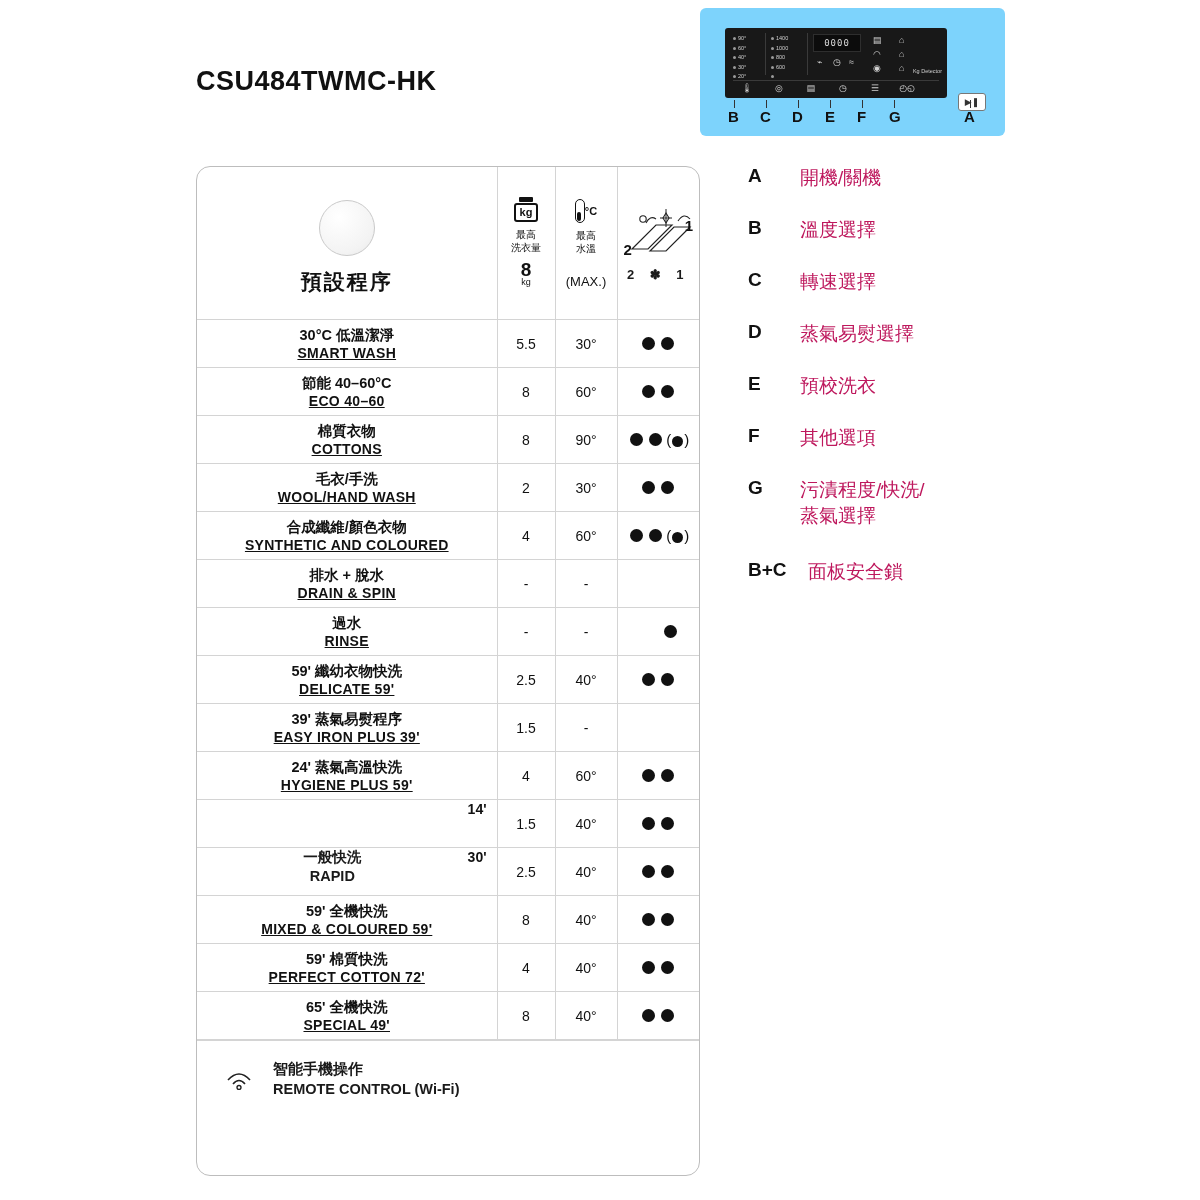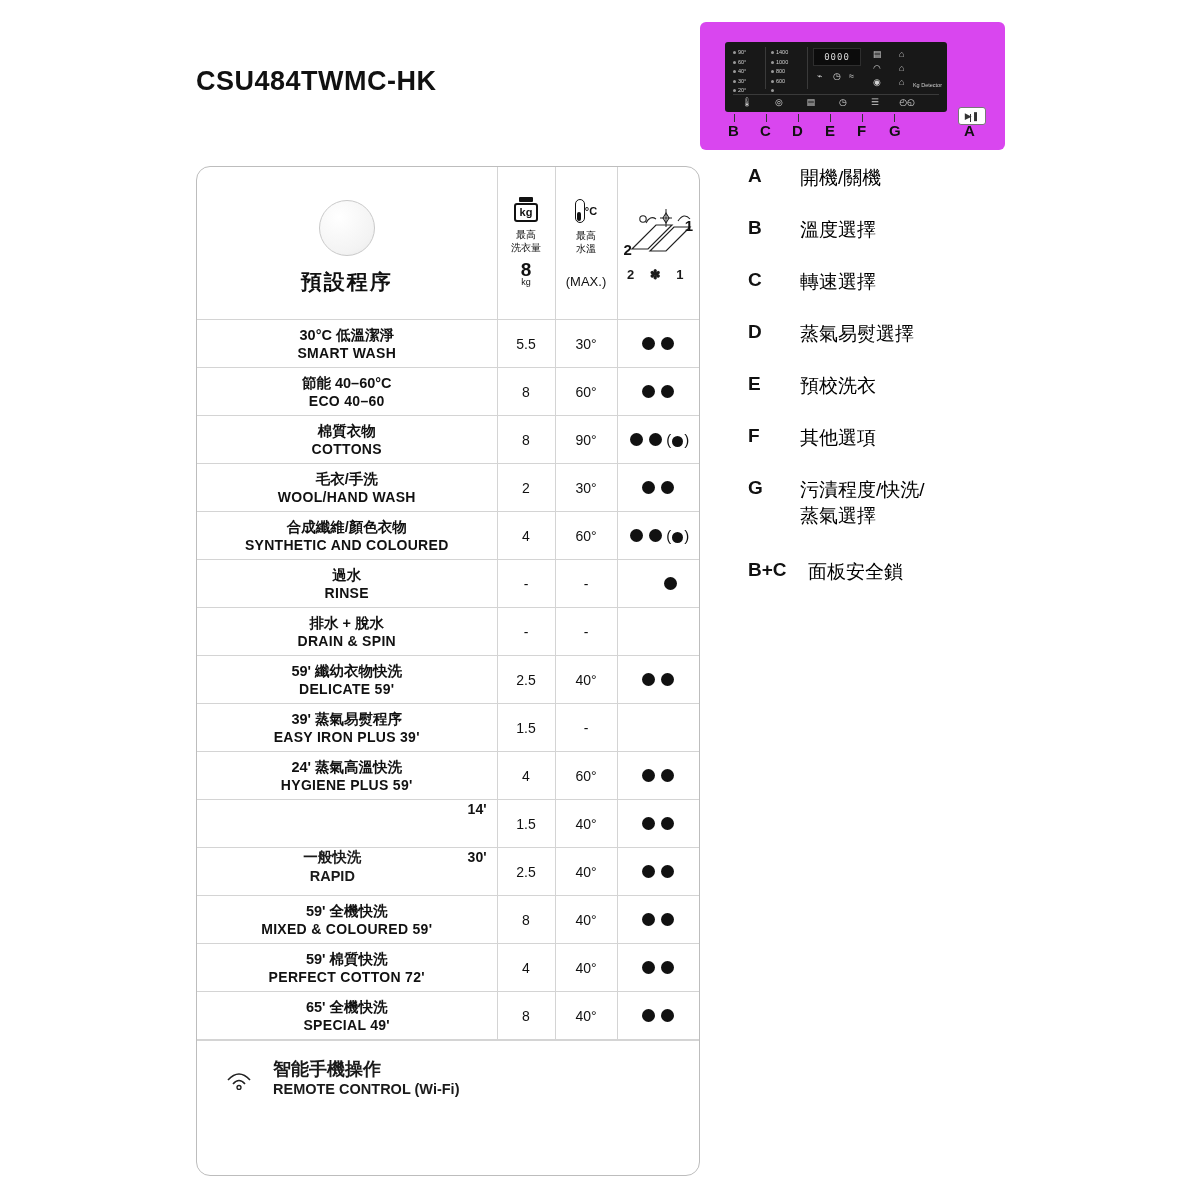--- a/index.html
+++ b/index.html
@@ -24,24 +24,24 @@
     font-size: 27px;
     font-weight: bold;
     letter-spacing: 0.5px;
     color: #111;
   }
 
   
   #panel-illustration {
     position: absolute;
     left: 700px;
-    top: 22px;
+    top: 8px;
     width: 305px;
     height: 128px;
-    background: #d946ef;
+    background: #7dd3fc;
     border-radius: 6px;
   }
   #panel-black {
     position: absolute;
     left: 25px;
     top: 20px;
     width: 222px;
     height: 70px;
     background: #181818;
     border-radius: 3px;
@@ -158,21 +158,21 @@
     width: 52px;
     font-size: 19px;
     font-weight: bold;
     color: #111;
     flex: none;
   }
   .legend-key.wide { width: 60px; }
   .legend-text {
     font-size: 19px;
     line-height: 26px;
-    color: #000000;
+    color: #be185d;
   }
 
   
   #program-card {
     position: absolute;
     left: 196px;
     top: 166px;
     width: 504px;
     height: 1010px;
     border: 1.5px solid #bdbdbd;
@@ -288,20 +288,21 @@
   .pname .cn {
     font-size: 14.5px;
     font-weight: bold;
     color: #111;
   }
   .pname .en {
     font-size: 14px;
     font-weight: bold;
     letter-spacing: 0.3px;
     color: #111;
+    text-decoration: underline;
   }
   .val {
     font-size: 14px;
     color: #111;
   }
   .dot-cell {
     font-size: 0;
     white-space: nowrap;
   }
   .bdot {
@@ -352,21 +353,21 @@
   }
   #wifi-icon {
     width: 40px;
     text-align: center;
     color: #111;
   }
   #wifi-text {
     margin-left: 14px;
     line-height: 20px;
   }
-  #wifi-text .cn { font-size: 18px; font-weight: bold; }
+  #wifi-text .cn { font-size: 15px; font-weight: bold; }
   #wifi-text .en { font-size: 14.5px; font-weight: bold; }
 </style>
 </head>
 <body>
 
 <div id="model-title">CSU484TWMC-HK</div>
 
 <div id="panel-illustration">
   <div id="panel-black">
 
@@ -571,36 +572,36 @@
         <div class="cn">合成纖維/顏色衣物</div>
         <div class="en">SYNTHETIC AND COLOURED</div>
       </td>
       <td class="val">4</td>
       <td class="val">60°</td>
       <td class="dot-cell"><span class="bdot"></span><span class="bdot"></span><span class="bdot-paren">(<span class="bdot"></span>)</span></td>
     </tr>
 
     <tr class="row-prog">
       <td class="pname">
+        <div class="cn">排水 + 脫水</div>
+        <div class="en">DRAIN &amp; SPIN</div>
+      </td>
+      <td class="val">-</td>
+      <td class="val">-</td>
+      <td class="dot-cell"></td>
+    </tr>
+
+    <tr class="row-prog">
+      <td class="pname">
         <div class="cn">過水</div>
         <div class="en">RINSE</div>
       </td>
       <td class="val">-</td>
       <td class="val">-</td>
       <td class="dot-cell"><span class="bdot" style="margin-left:28px;"></span></td>
-    </tr>
-
-    <tr class="row-prog">
-      <td class="pname">
-        <div class="cn">排水 + 脫水</div>
-        <div class="en">DRAIN &amp; SPIN</div>
-      </td>
-      <td class="val">-</td>
-      <td class="val">-</td>
-      <td class="dot-cell"></td>
     </tr>
 
     <tr class="row-prog">
       <td class="pname">
         <div class="cn">59' 纖幼衣物快洗</div>
         <div class="en">DELICATE 59'</div>
       </td>
       <td class="val">2.5</td>
       <td class="val">40°</td>
       <td class="dot-cell"><span class="bdot"></span><span class="bdot"></span></td>

